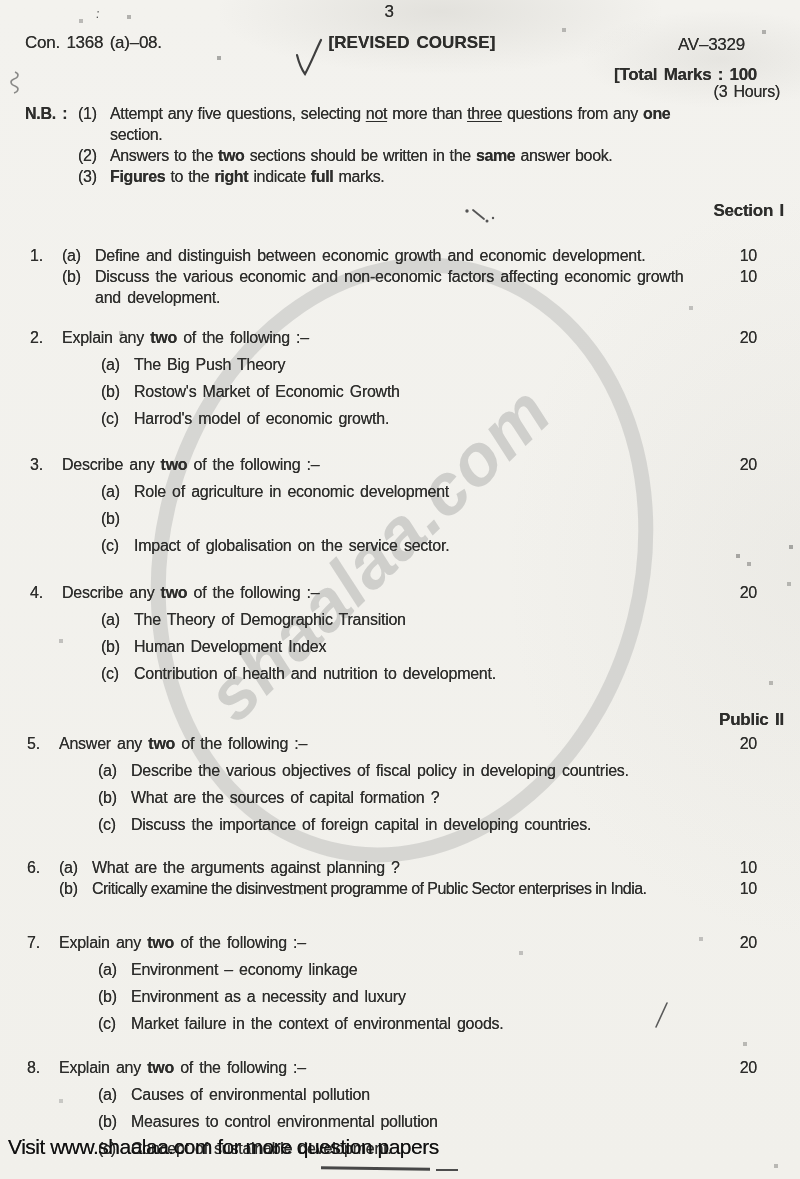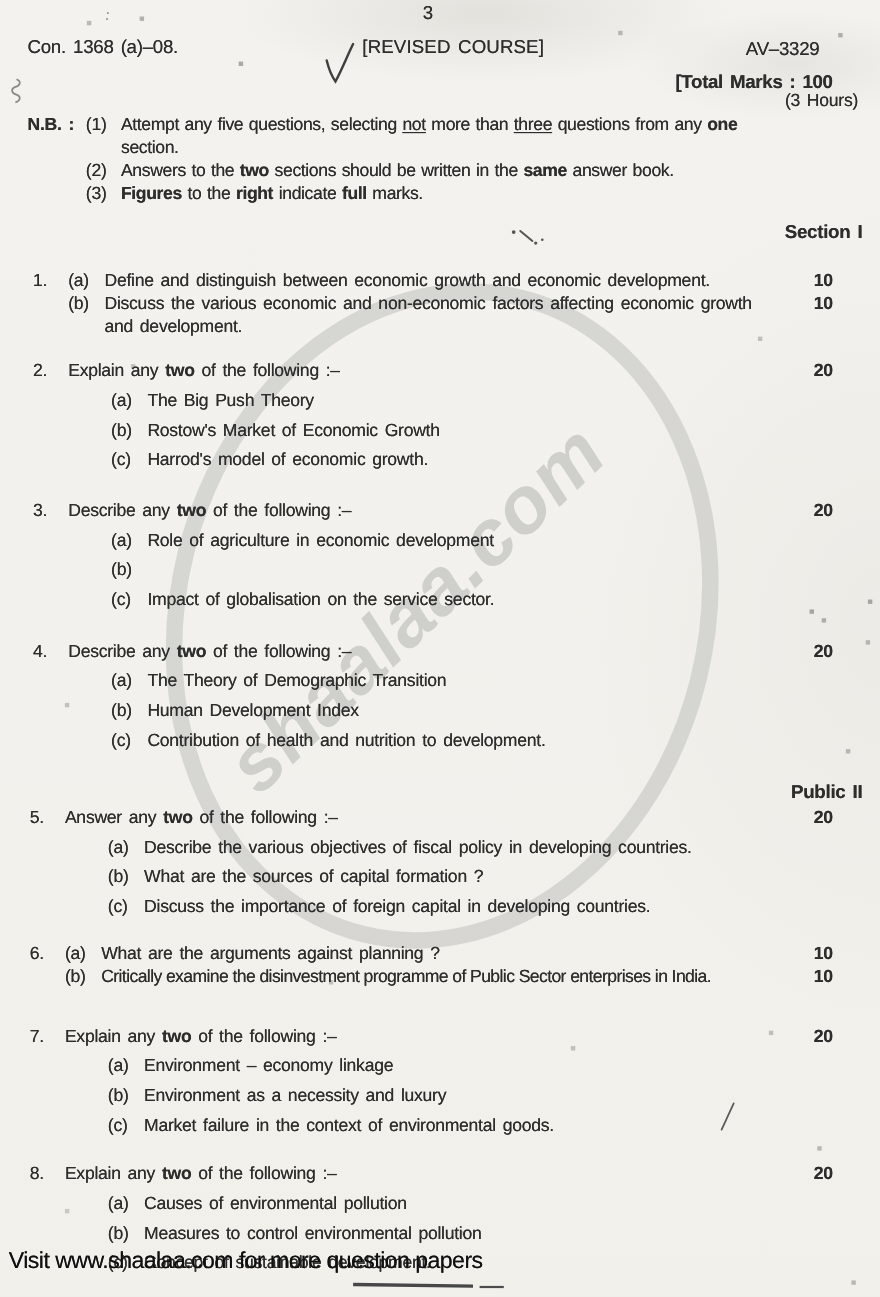--- a/index.html
+++ b/index.html
@@ -12,21 +12,21 @@
       radial-gradient(ellipse 420px 520px at 101% 48%, rgba(190,188,180,.12), transparent 72%),
       linear-gradient(#f3f2ee,#f1f0eb);
     font-family:"Liberation Sans", sans-serif;
     font-size:16px;line-height:21px;color:#2d2d2b;
     letter-spacing:-0.25px;word-spacing:2px;
   }
   .page *{text-shadow:0 0 .5px rgba(45,45,43,.85);}
   
   .pageno{position:absolute;top:1px;left:0;right:22px;text-align:center;font-size:17px;}
   .doc-no{position:absolute;top:32px;left:25px;font-size:17px;}
-  .course{position:absolute;top:32px;left:0;right:24px;text-align:center;font-size:17px;font-weight:normal;letter-spacing:.1px;padding-left:48px;}
+  .course{position:absolute;top:32px;left:0;right:24px;text-align:center;font-size:17px;font-weight:bold;letter-spacing:.1px;padding-left:48px;}
   .hours{position:absolute;top:63px;left:0;right:20px;text-align:right;font-size:16px;margin-top:18px;}
   .code{position:absolute;top:34px;right:55px;font-size:17px;}
   .tmarks{position:absolute;top:64px;right:43px;font-size:17px;font-weight:bold;letter-spacing:-.3px;}
   
   .nb{position:absolute;top:103px;left:25px;right:62px;display:flex;}
   .nb-label{width:53px;flex:none;font-weight:bold;}
   .nb-items{flex:1;}
   .nbrow{display:flex;}
   .nbnum{width:32px;flex:none;}
   .nbtext{flex:1;letter-spacing:-.35px;word-spacing:1px;}
@@ -36,21 +36,21 @@
   
   .qb{position:absolute;right:43px;}
   .qb.l30{left:30px;} .qb.l27{left:27px;}
   .qrow{display:flex;align-items:flex-start;white-space:nowrap;}
   .qrow + .qrow{margin-top:0;}
   .gap7{margin-top:7px;}
   .qnum{width:32px;flex:none;}
   .plabel{width:33px;flex:none;}
   .qtext{flex:0 0 auto;}
   .squeeze{letter-spacing:-.55px;word-spacing:0;}
-  .marks{margin-left:auto;font-weight:bold;flex:none;}
+  .marks{margin-left:auto;font-weight:normal;flex:none;}
   .subrow{display:flex;margin:6px 0 0 71px;white-space:nowrap;}
   .slabel{width:33px;flex:none;}
   
   .wm-svg{position:absolute;left:0;top:0;pointer-events:none;}
   .wm-text{
     position:absolute;left:212px;top:700px;transform:rotate(-44deg);transform-origin:0 0;
     font-size:72px;font-style:italic;font-weight:bold;color:#c7c7c4;letter-spacing:1px;word-spacing:0;
     opacity:.8;white-space:nowrap;text-shadow:none;
   }
   

